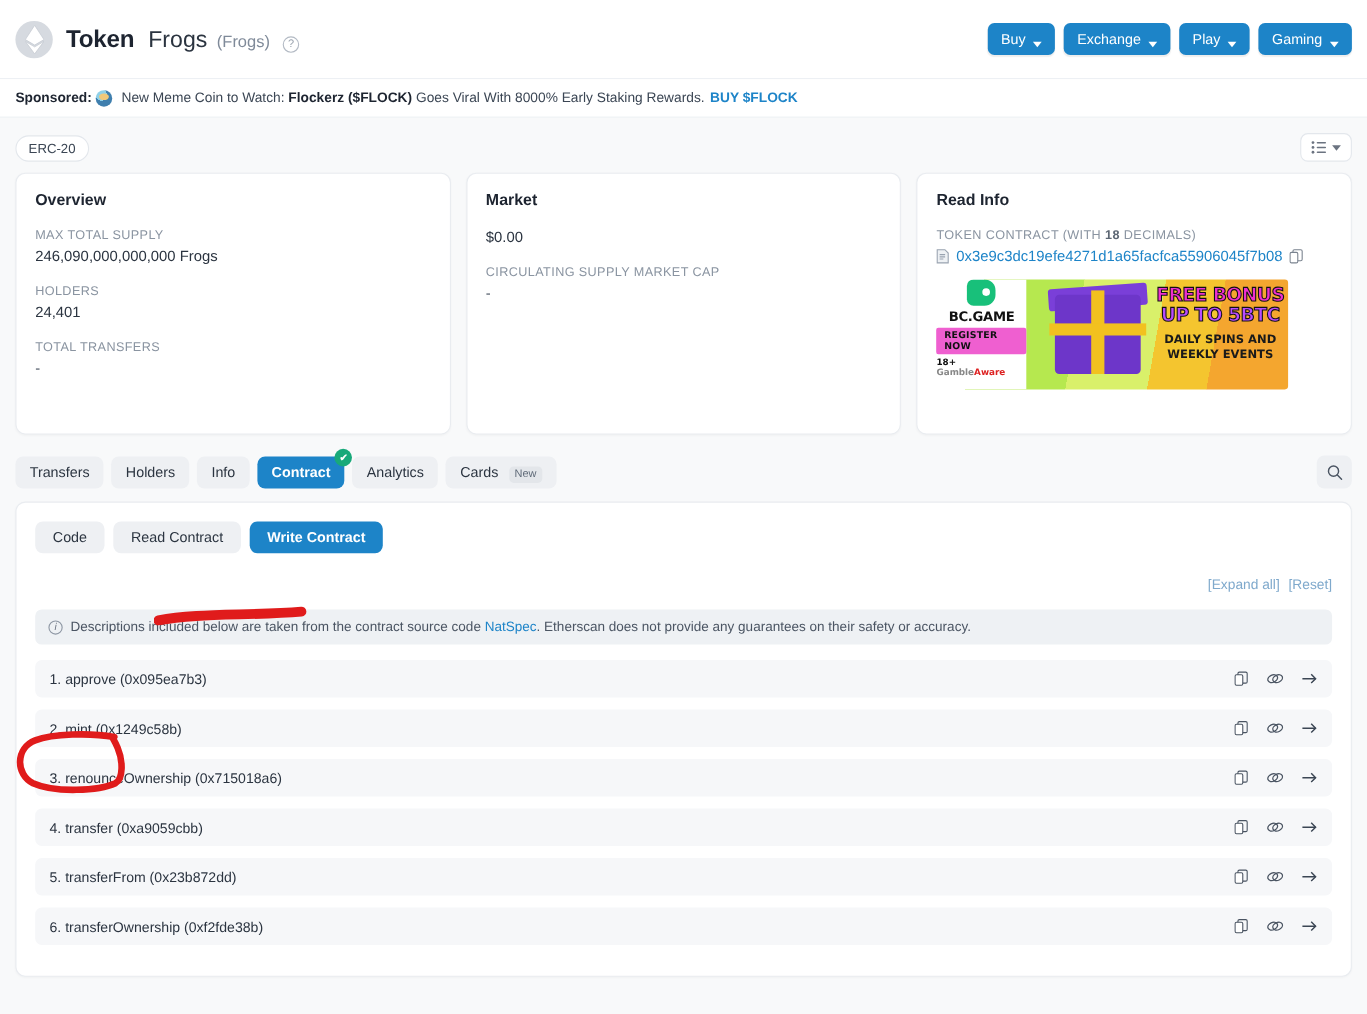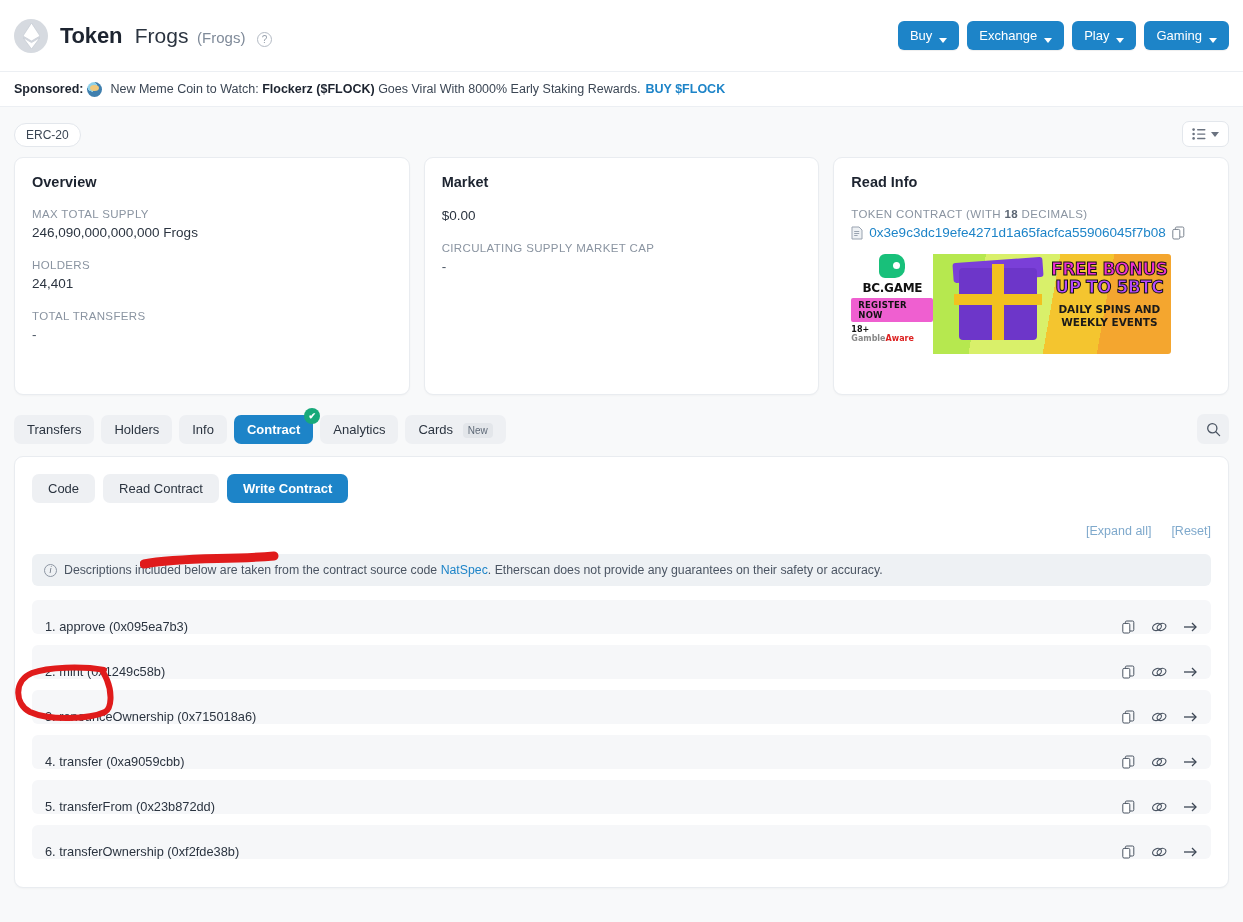--- a/index.html
+++ b/index.html
@@ -138,35 +138,35 @@
   .subtab { background:#eef0f3;border-radius:7px;padding:7px 16px;font-size:13px;color:#2b3440;cursor:pointer;border:none;font-family:inherit;}
   .subtab.active { background:#1d84c8;color:#fff;font-weight:600;}
 
   .conn-row { display:flex;align-items:center;margin-bottom:16px;position:relative;}
   .conn-box {
     display:flex;align-items:center;gap:8px;
     border:1px solid #e5e8ec;border-radius:6px;background:#fff;
     padding:5px 10px;font-size:12.5px;color:#3b4654;
   }
   .dot-green { width:11px;height:11px;border-radius:50%;background:#18a97a; flex:none;}
-  .links-right { margin-left:auto; display:flex; gap:20px; }
+  .links-right { margin-left:auto; display:flex; gap:8px; }
   .links-right a { color:#7fa9cc; text-decoration:none; font-size:12.5px; }
 
   .notice {
     background:#eef1f4;border-radius:6px;padding:9px 12px;
     font-size:12.3px;color:#4b5563;display:flex;align-items:center;gap:7px;
     margin-bottom:14px;
   }
   .notice a { color:#1d84c8; text-decoration:none;}
   .i-circ{width:13px;height:13px;border:1px solid #8d96a3;border-radius:50%;
     color:#6b7380;font-size:9px;line-height:11px;text-align:center;display:inline-block;flex:none;}
 
   .fn-row {
     background:#f6f7f9;border-radius:6px;height:34px;
-    display:flex;align-items:flex-end;padding:0 13px;margin-bottom:11px;
+    display:flex;align-items:center;padding:0 13px;margin-bottom:11px;
     font-size:12.8px;color:#2b3440;cursor:pointer;
   }
   .fn-actions { margin-left:auto; display:flex; gap:16px; align-items:center; color:#5b6personally; }
   .fn-actions span { display:flex; align-items:center; color:#4a5462; cursor:pointer;}
 
   
   .annot { position:absolute; pointer-events:none; }
   svg.annot path, svg.annot line { stroke:#e01b1b; fill:none; stroke-linecap:round; stroke-linejoin:round;}
 </style>
 </head>

